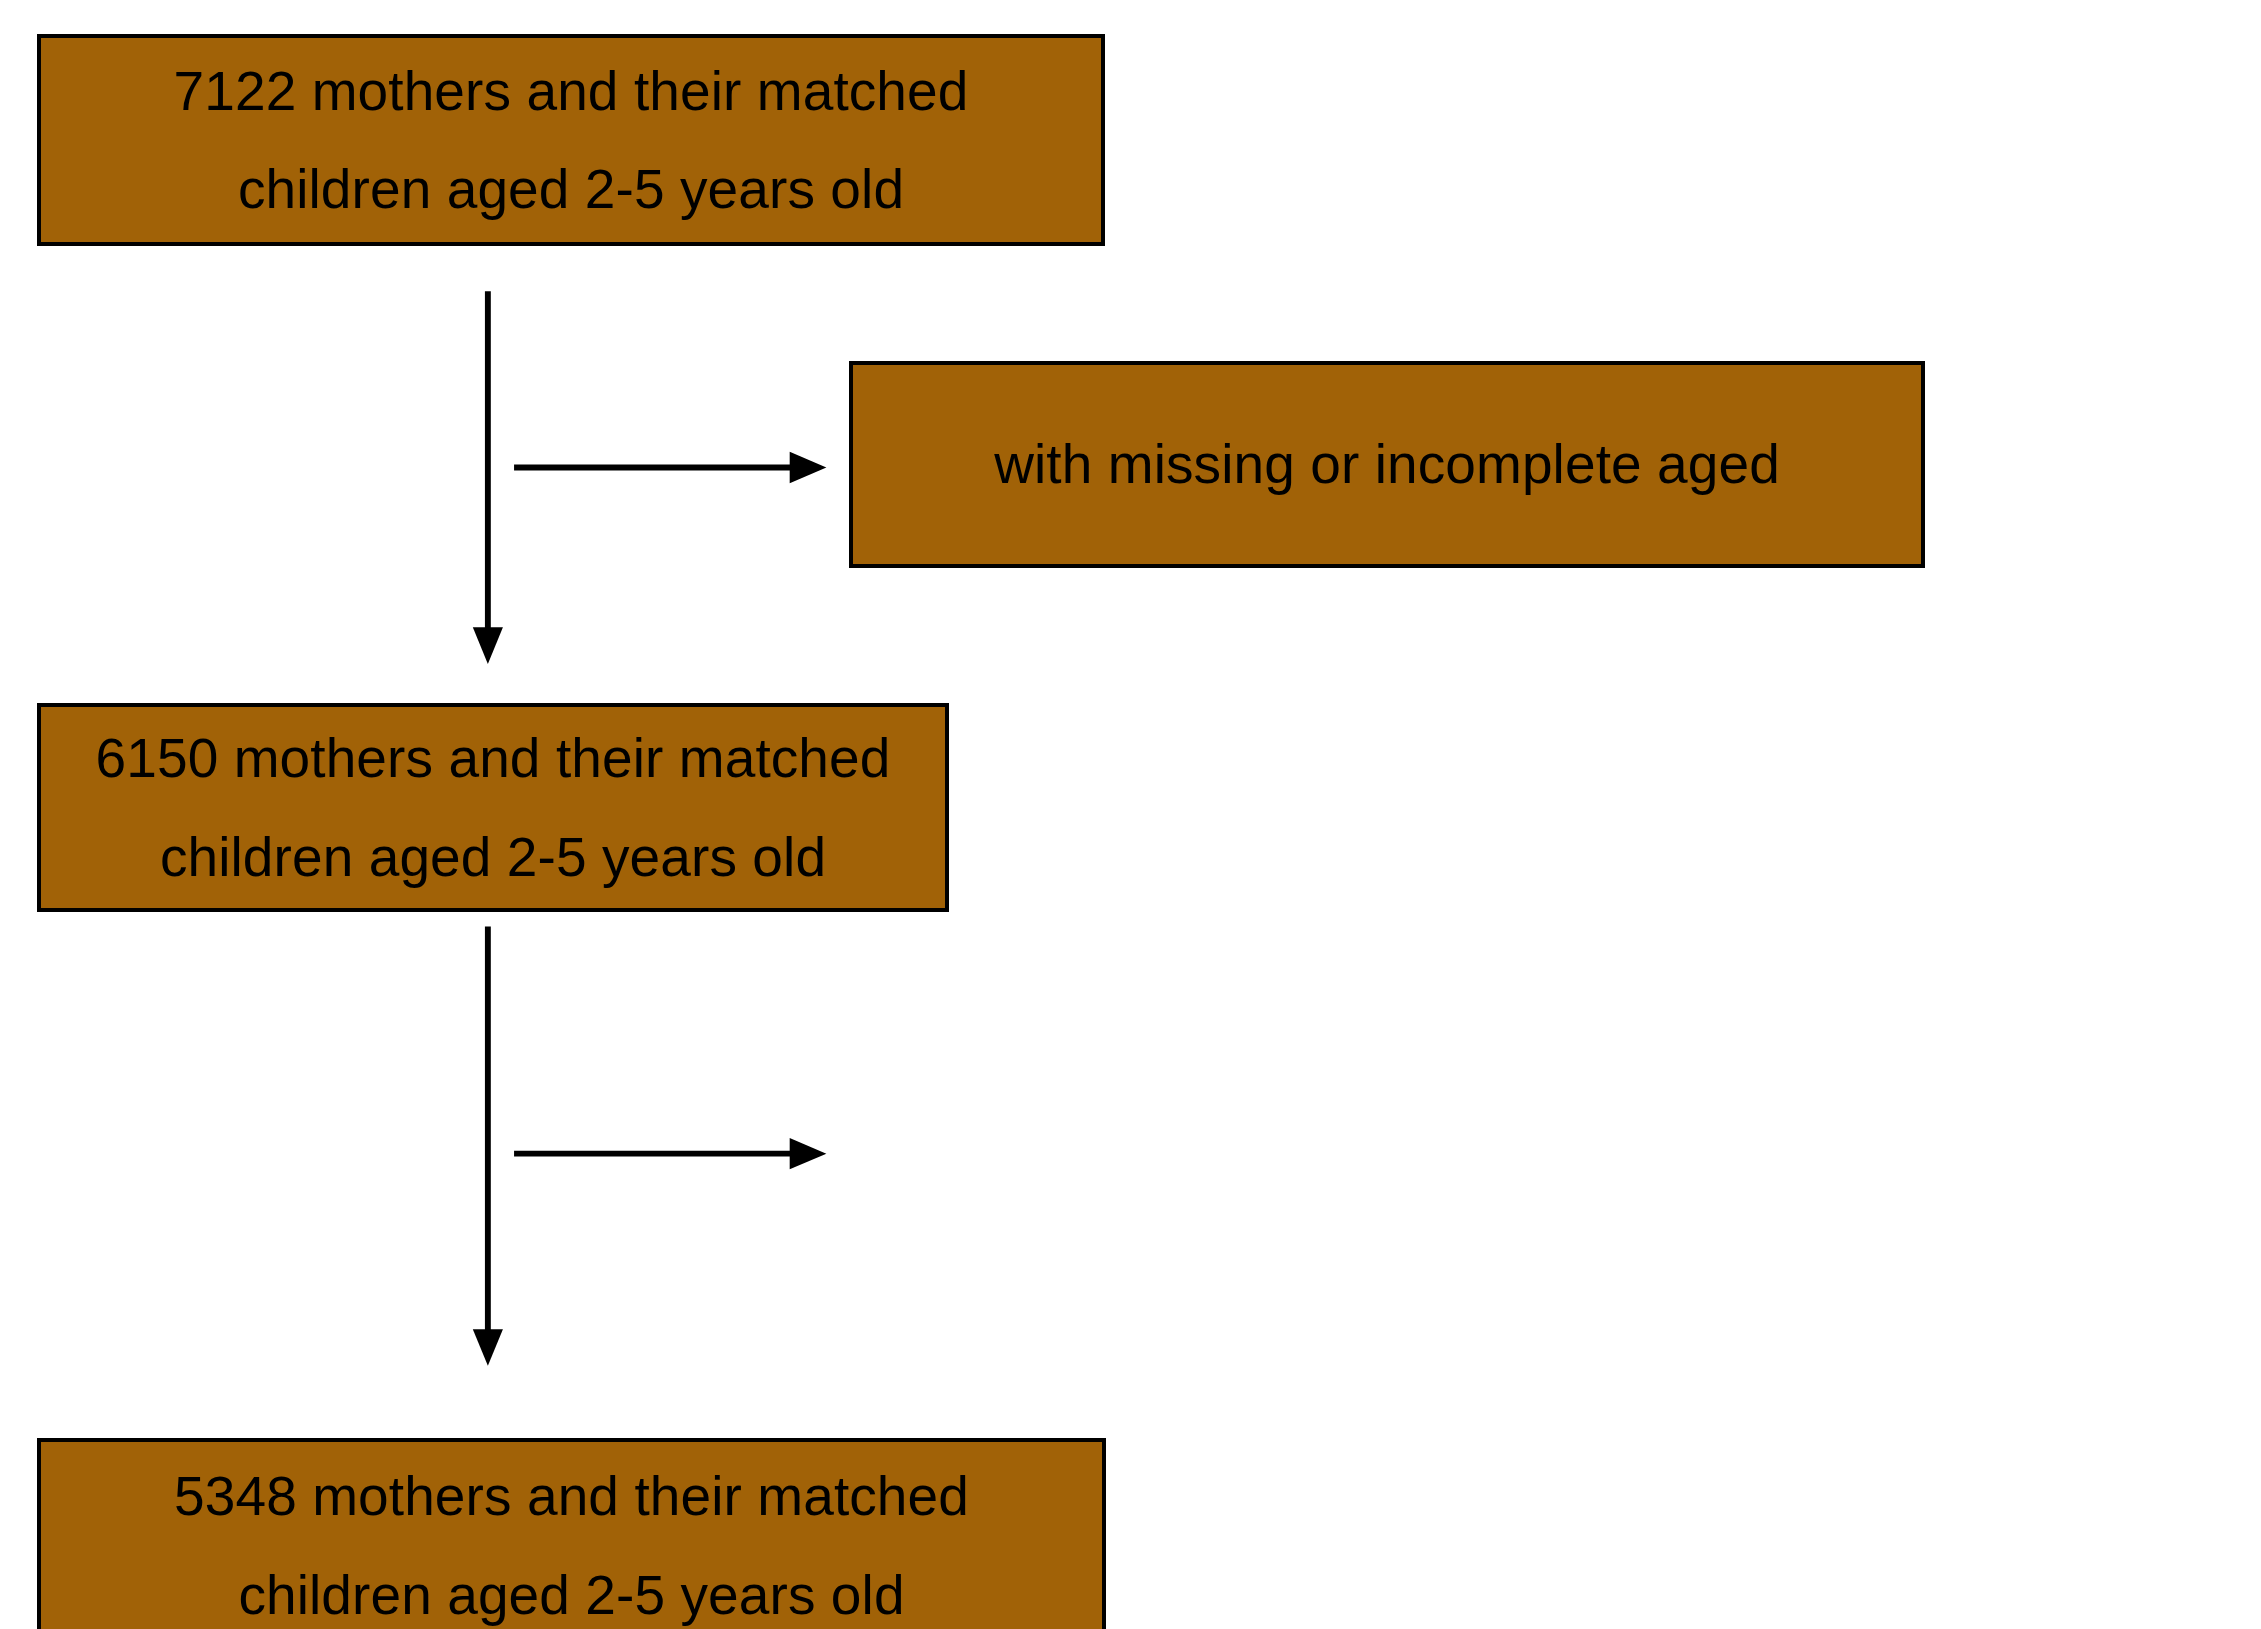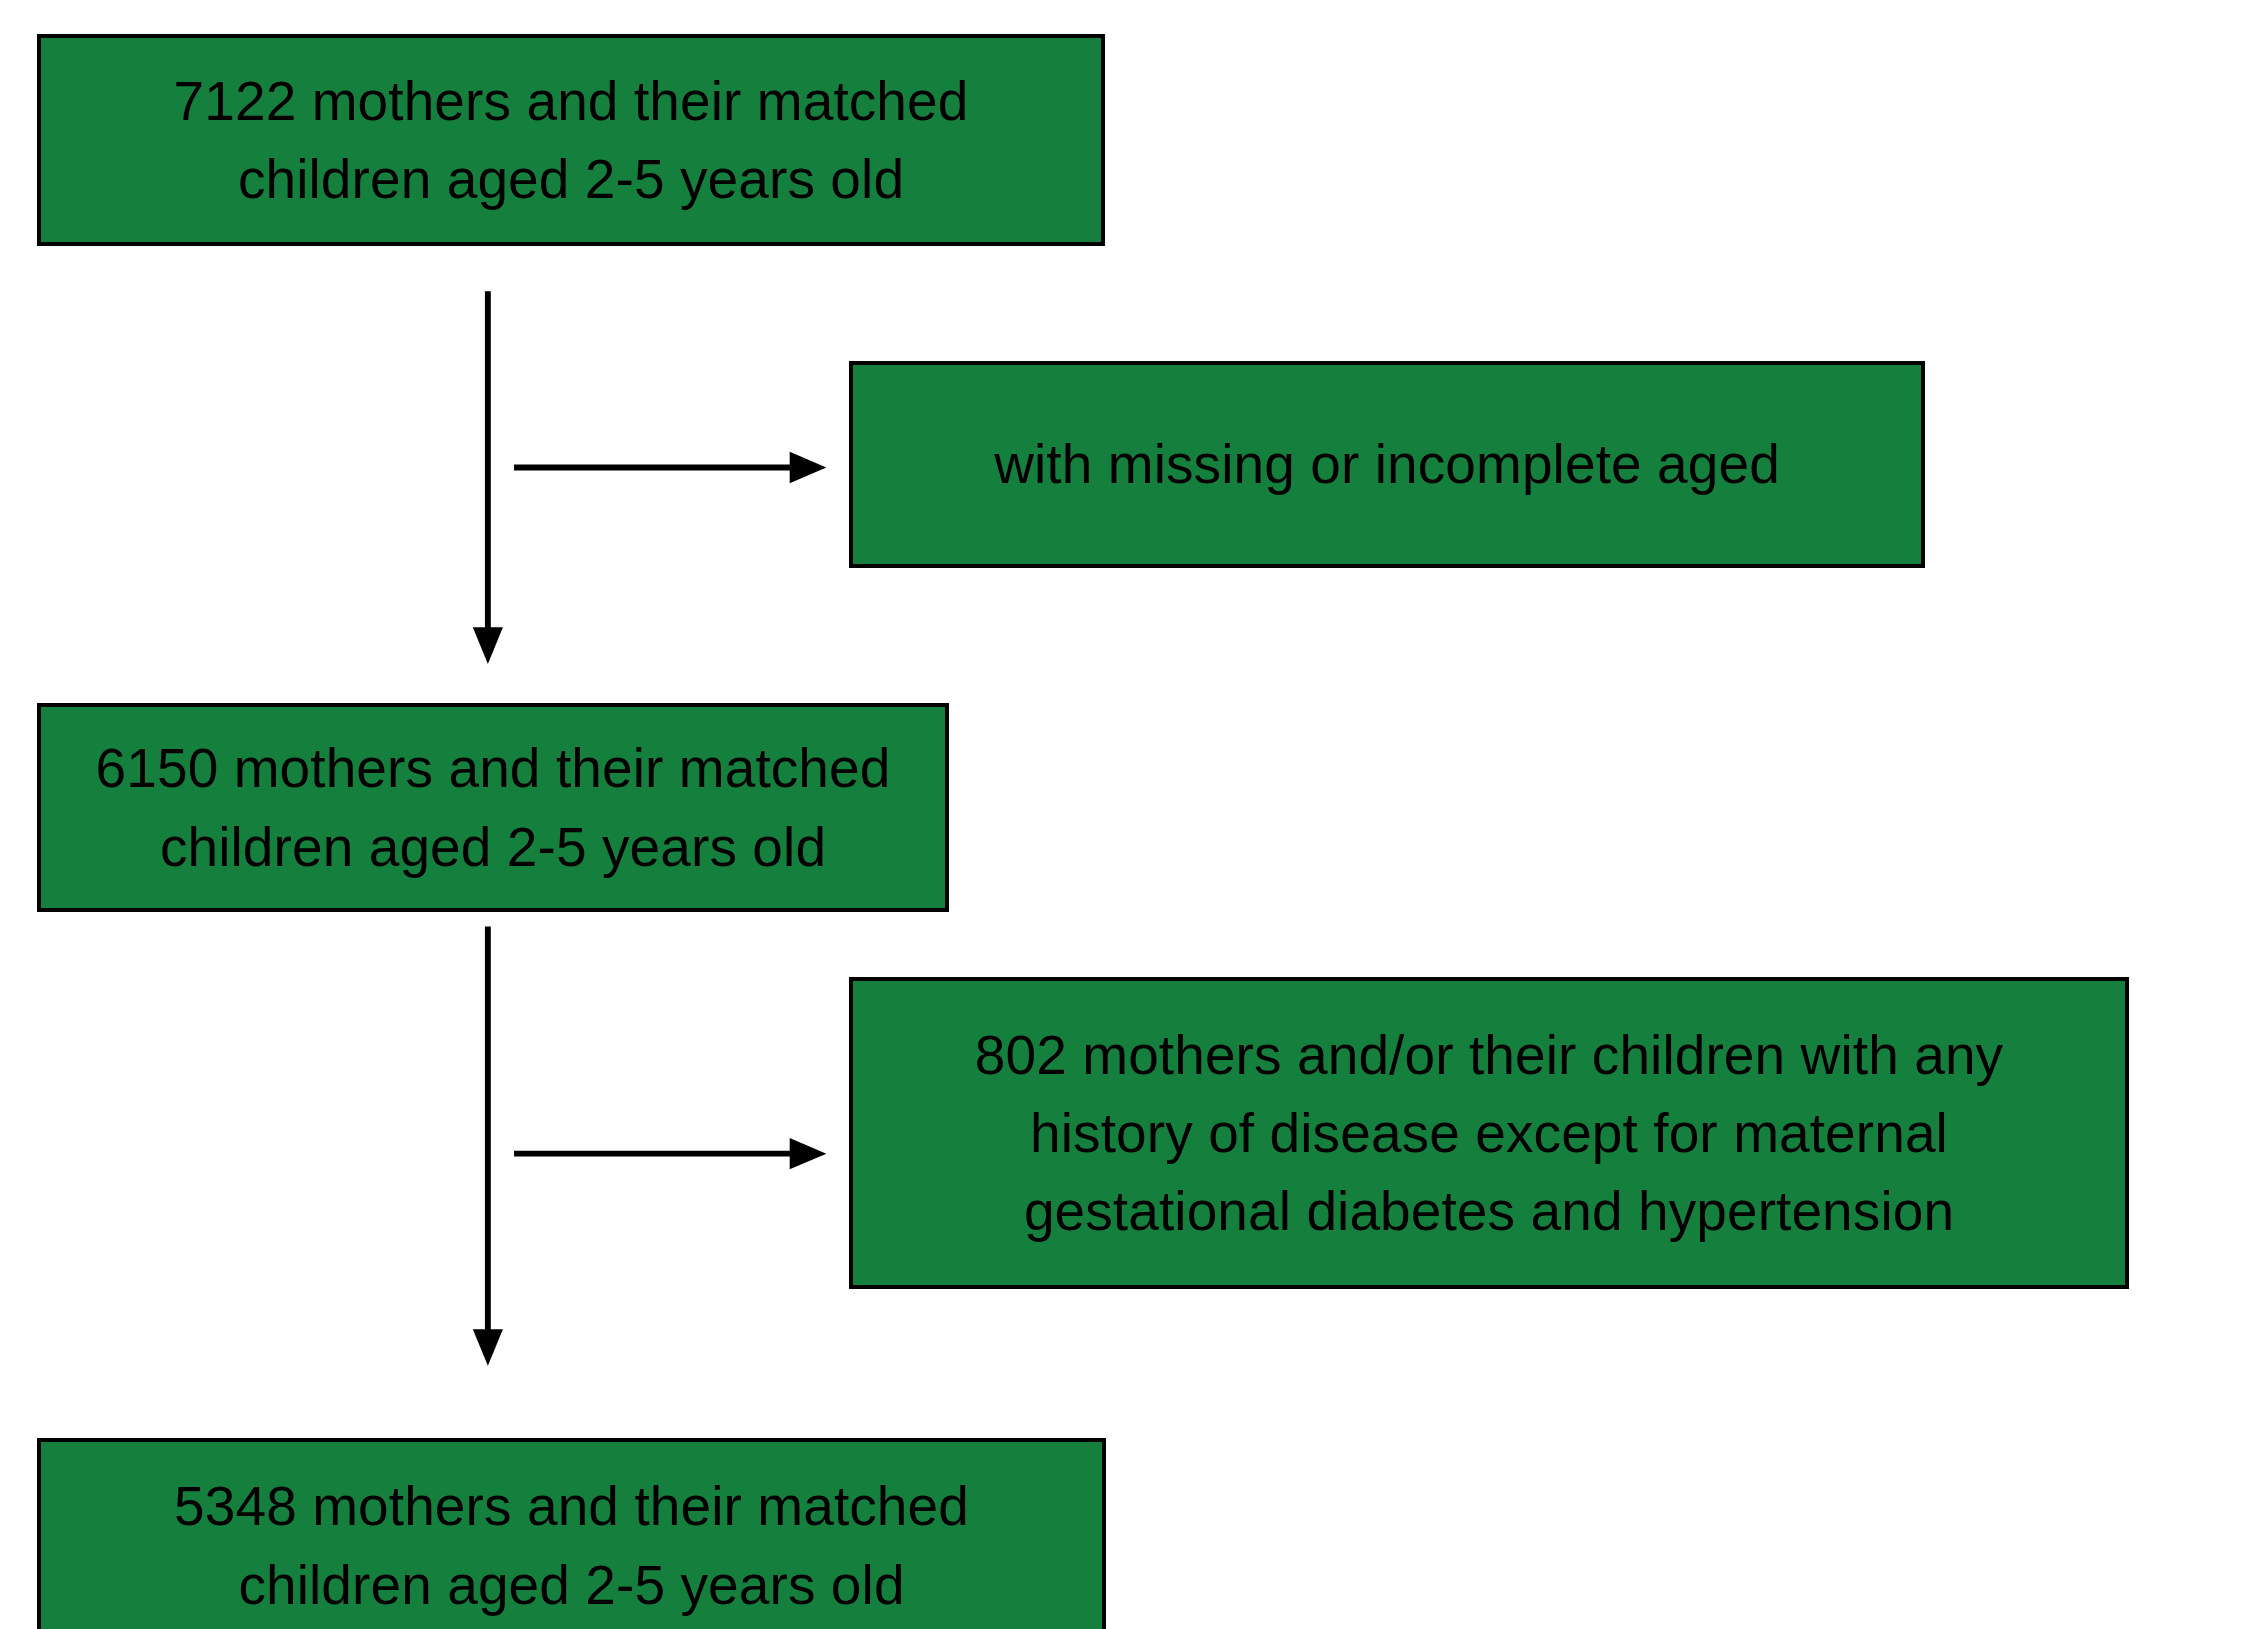--- a/index.html
+++ b/index.html
@@ -13,26 +13,27 @@
     width: 2261px;
     height: 1629px;
     background: #ffffff;
     font-family: "Liberation Sans", sans-serif;
     overflow: hidden;
   }
   .flow-box {
     position: absolute;
     box-sizing: border-box;
     border: 4.6px solid #000000;
-    background: #15803d;
+    background: #a16207;
     display: flex;
     flex-direction: column;
     align-items: center;
     justify-content: center;
     text-align: right;
+    gap: 20px;
   }
   .box-line {
     color: #000000;
     font-size: 55px;
     line-height: 1.42;
     white-space: nowrap;
     letter-spacing: 0.1px;
   }
   .connector-svg {
     position: absolute;
@@ -84,25 +85,20 @@
 
   <div class="flow-box" id="box-excl-missing">
     <div class="box-line">with missing or incomplete aged</div>
   </div>
 
   <div class="flow-box" id="box-cohort-after-missing">
     <div class="box-line">6150 mothers and their matched</div>
     <div class="box-line">children aged 2-5 years old</div>
   </div>
 
-  <div class="flow-box" id="box-excl-disease">
-    <div class="box-line">802 mothers and/or their children with any</div>
-    <div class="box-line">history of disease except for maternal</div>
-    <div class="box-line">gestational diabetes and hypertension</div>
-  </div>
 
   <div class="flow-box" id="box-cohort-final">
     <div class="box-line">5348 mothers and their matched</div>
     <div class="box-line">children aged 2-5 years old</div>
   </div>
 
 </div>
 
 
 </body></html>

